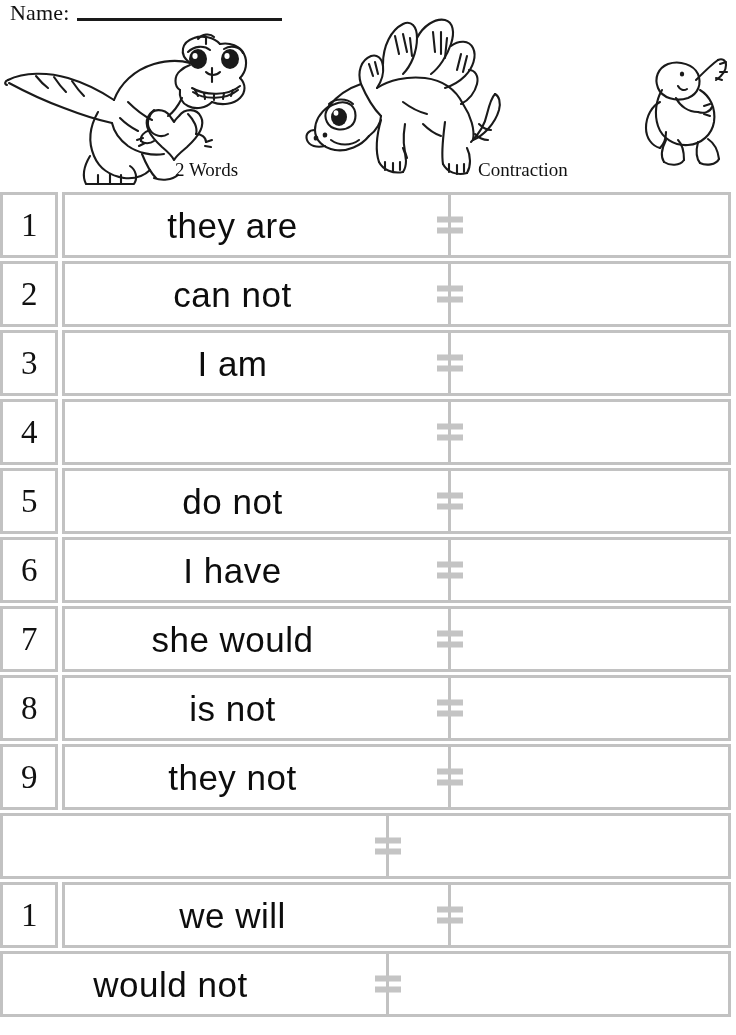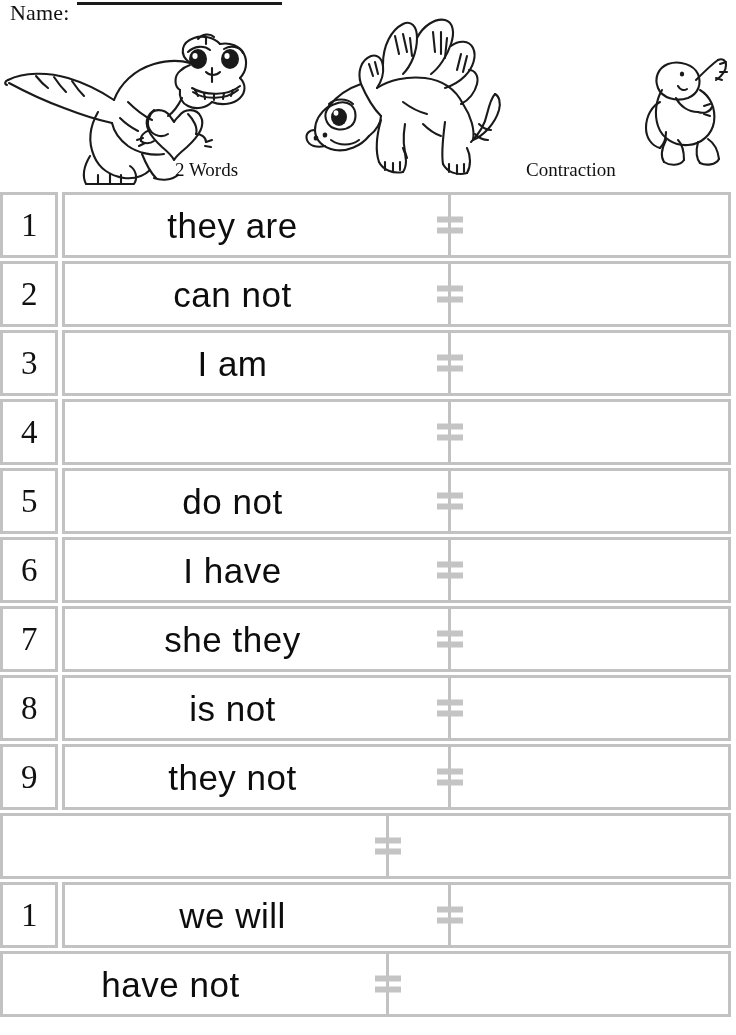--- a/index.html
+++ b/index.html
@@ -14,21 +14,21 @@
     overflow: hidden;
     font-family: "Liberation Serif", serif;
   }
 
   
   .name-row {
     position: absolute;
     left: 10px;
     top: 2px;
     display: flex;
-    align-items: flex-start;
+    align-items: flex-end;
     z-index: 5;
   }
   .name-label {
     font-family: "Liberation Serif", serif;
     font-size: 22px;
     color: #111111;
     letter-spacing: 0.2px;
     line-height: 1;
   }
   .name-blank {
@@ -58,21 +58,21 @@
   .col-head {
     position: absolute;
     font-family: "Liberation Serif", serif;
     font-size: 19px;
     color: #111111;
     line-height: 1;
     z-index: 6;
     white-space: nowrap;
   }
   .col-head-words  { left: 175px; top: 160px; }
-  .col-head-contra { left: 478px; top: 160px; margin-left: 48px; }
+  .col-head-contra { left: 478px; top: 160px; }
 
   
   .sheet-table {
     position: absolute;
     left: 0;
     top: 192px;
     width: 736px;
     z-index: 4;
   }
   .sheet-row {
@@ -443,21 +443,21 @@
         </div>
         <div class="answer-area"><span class="words-text"></span></div>
       </div>
     </div>
     <div class="sheet-row">
       <div class="num-cell">
         <span class="num-text">7</span>
       </div>
       <div class="pair-cell">
         <div class="words-area">
-          <span class="words-text">she they</span>
+          <span class="words-text">she would</span>
         </div>
         <div class="col-divider"></div>
         <div class="equals-mark" title="=">
           <span class="bar-top"></span>
           <span class="bar-bottom"></span>
         </div>
         <div class="answer-area"><span class="words-text"></span></div>
       </div>
     </div>
     <div class="sheet-row">
@@ -514,21 +514,21 @@
         <div class="equals-mark" title="=">
           <span class="bar-top"></span>
           <span class="bar-bottom"></span>
         </div>
         <div class="answer-area"><span class="words-text"></span></div>
       </div>
     </div>
     <div class="sheet-row">
       <div class="pair-cell">
         <div class="words-area">
-          <span class="words-text">have not</span>
+          <span class="words-text">would not</span>
         </div>
         <div class="col-divider"></div>
         <div class="equals-mark" title="=">
           <span class="bar-top"></span>
           <span class="bar-bottom"></span>
         </div>
         <div class="answer-area"><span class="words-text"></span></div>
       </div>
     </div>
   </div>

